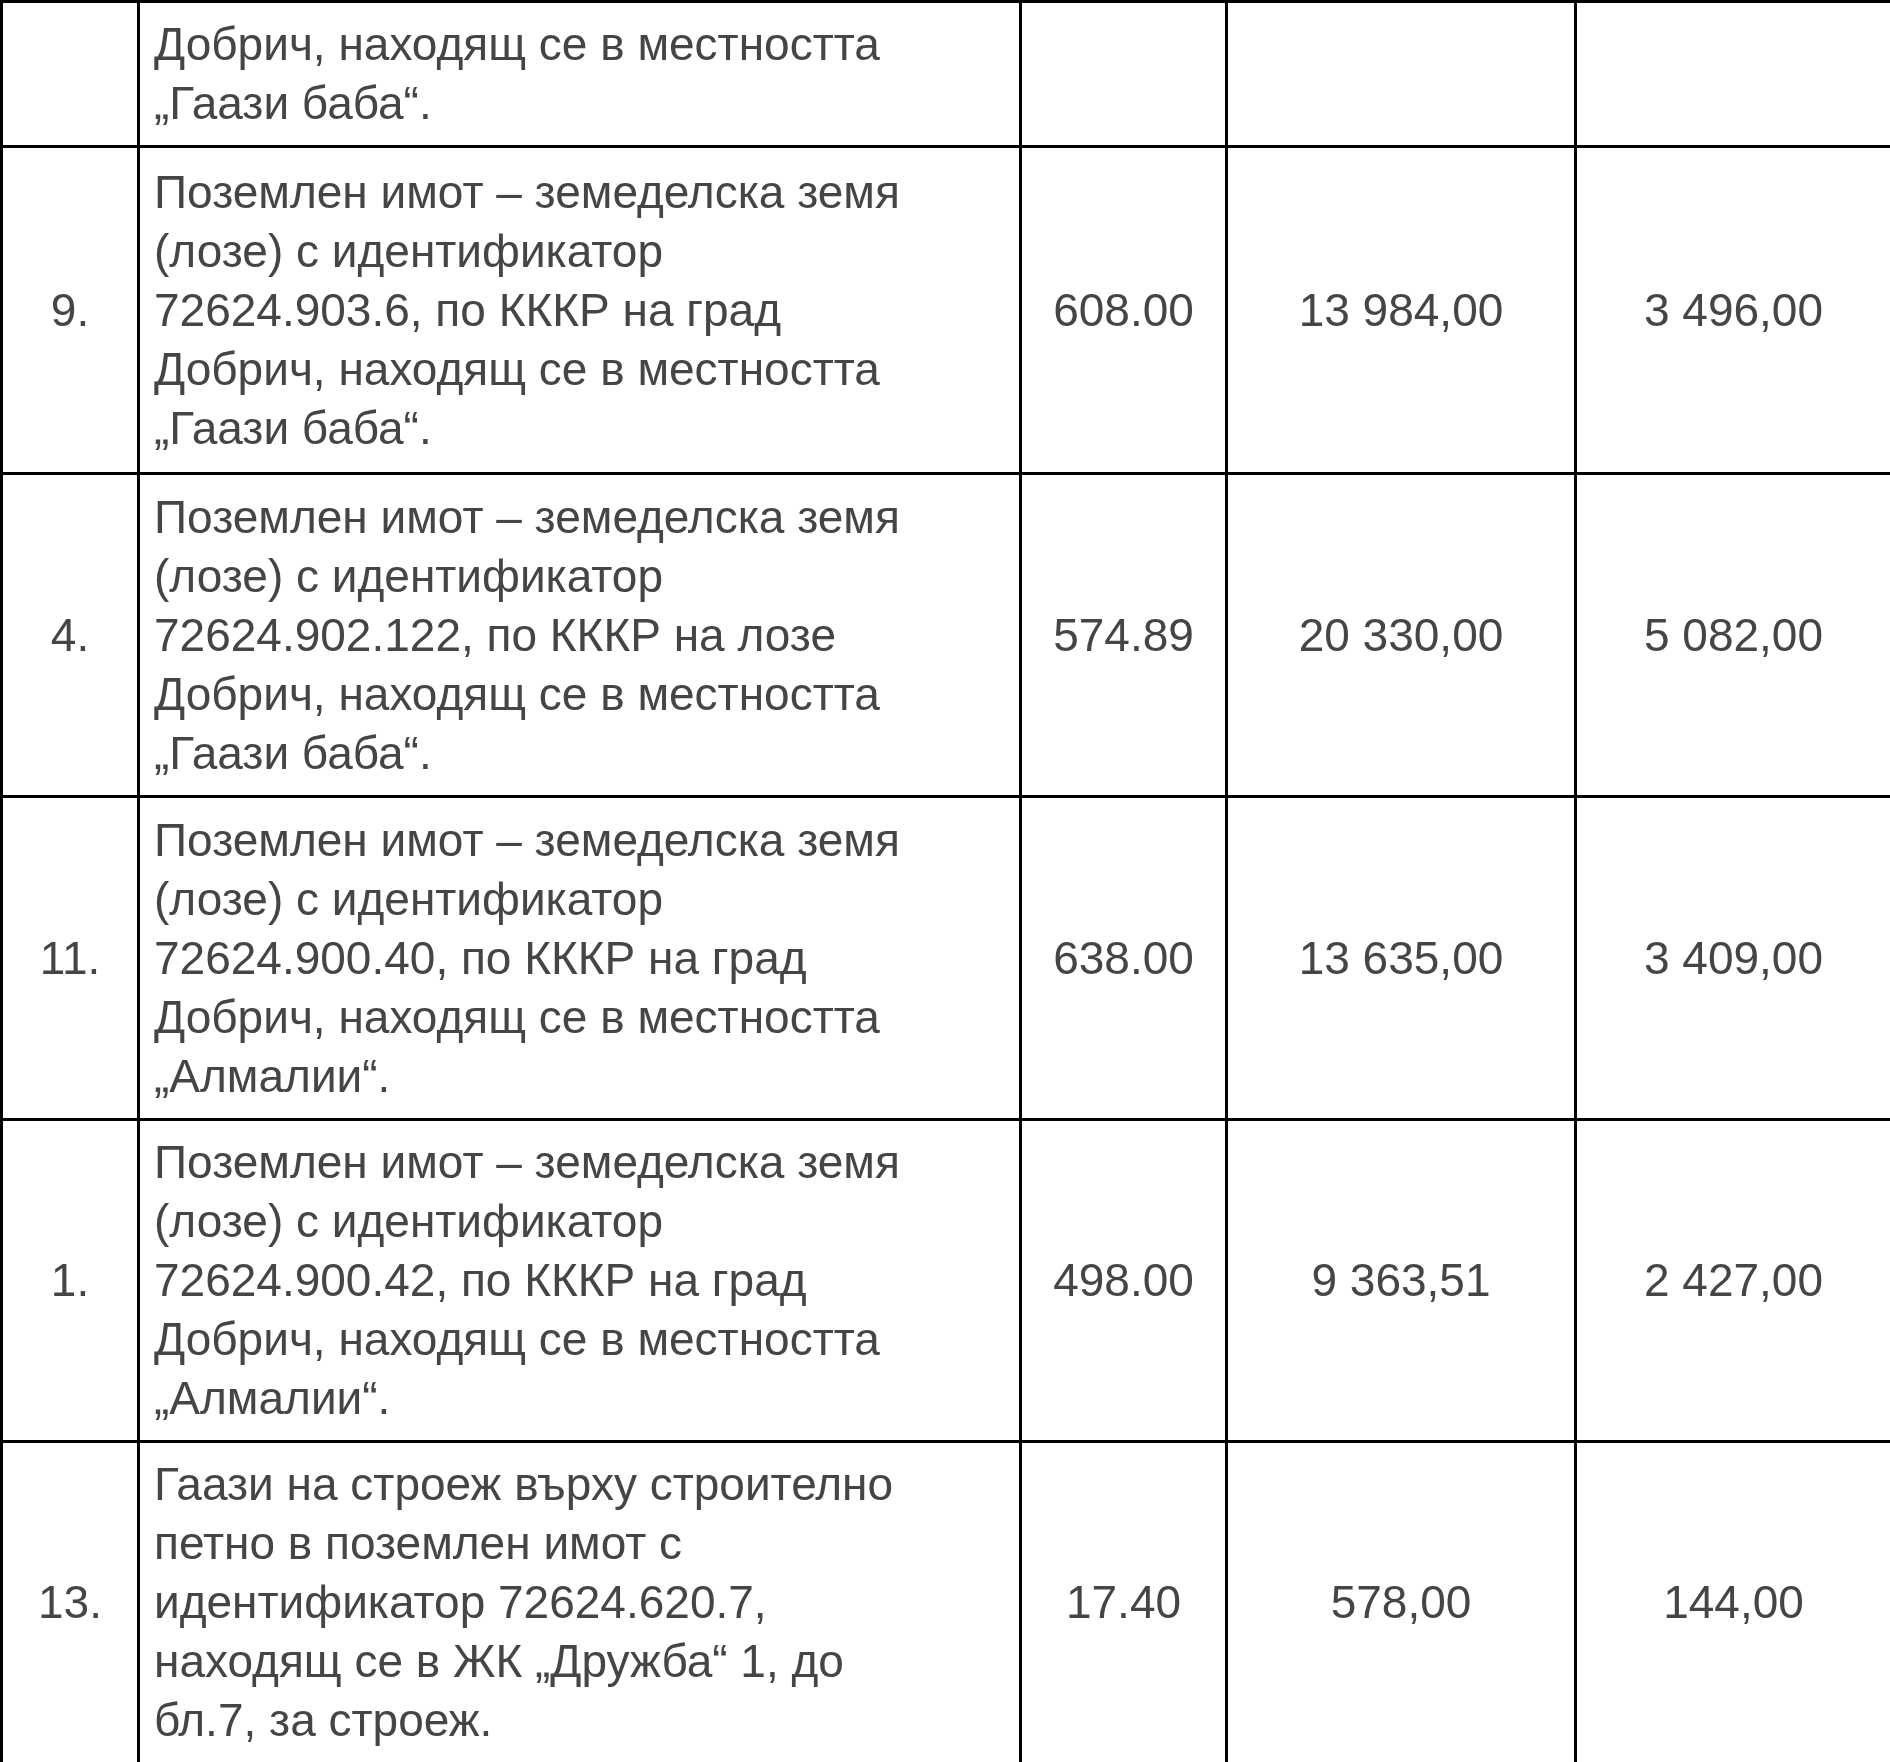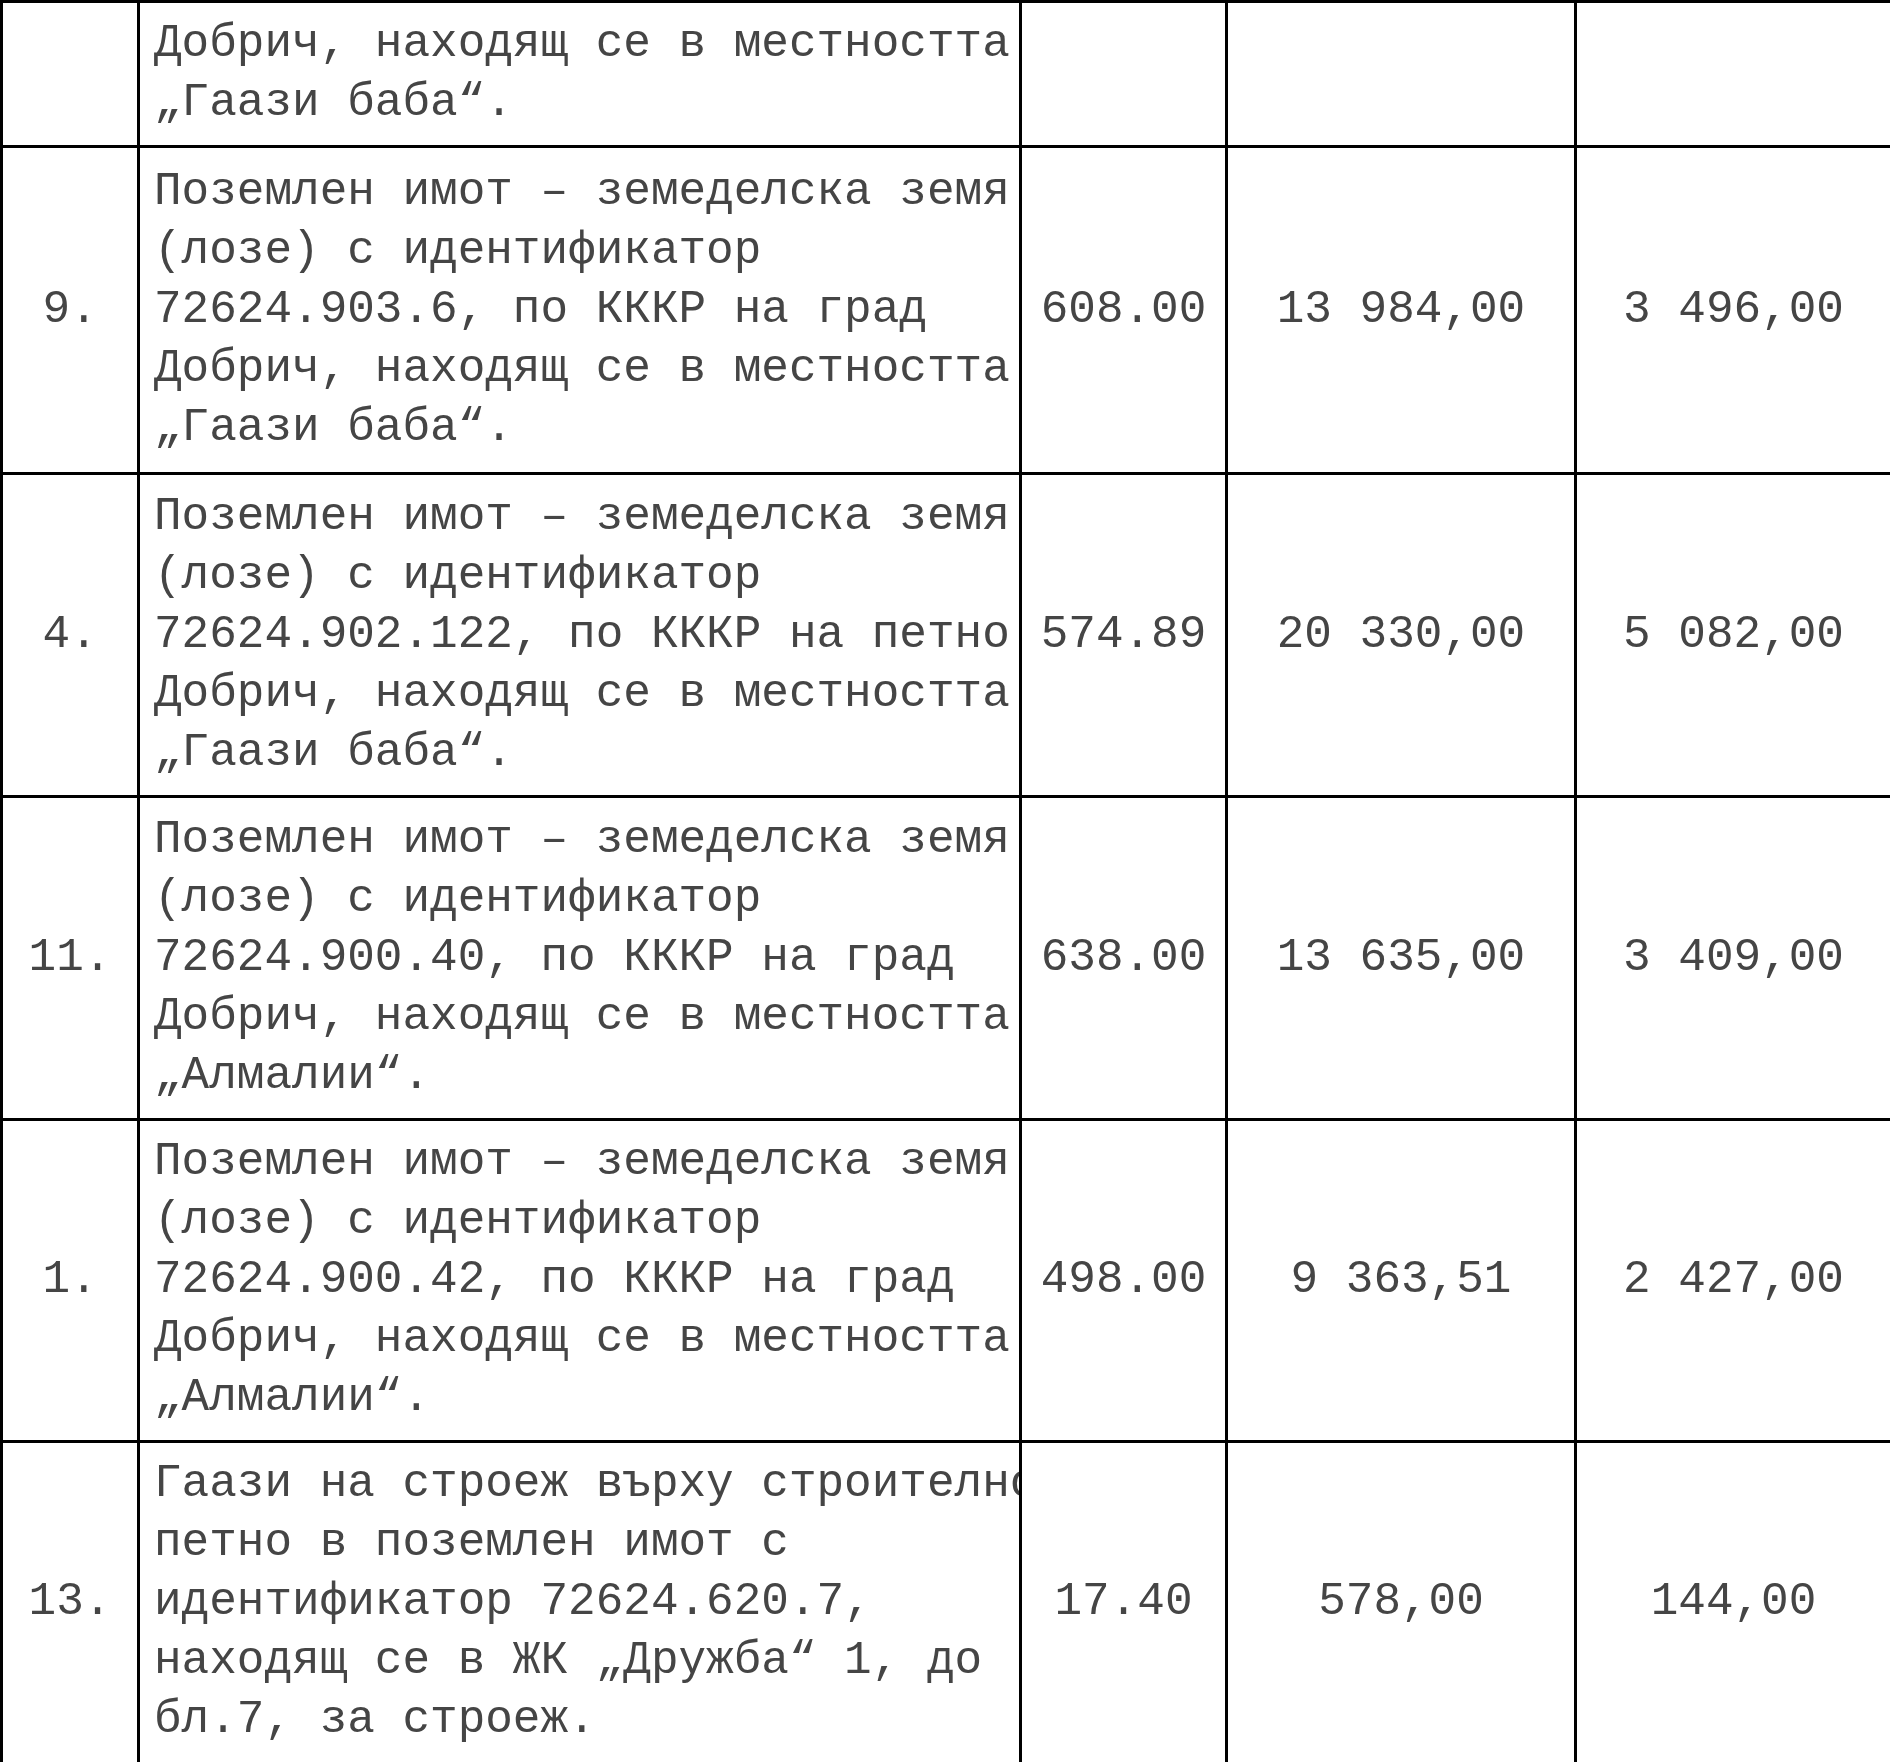--- a/index.html
+++ b/index.html
@@ -6,21 +6,21 @@
     margin: 0;
     padding: 0;
     background: #ffffff;
   }
   #page {
     position: relative;
     width: 1890px;
     height: 1762px;
     overflow: hidden;
     background: #ffffff;
-    font-family: Liberation Mono, monospace;
+    font-family: Liberation Sans, sans-serif;
     color: #454545;
   }
   table.doc-table {
     border-collapse: collapse;
     table-layout: fixed;
     width: 1890px;
     height: 1762px;
   }
   table.doc-table td {
     border: 3px solid #000000;
@@ -90,21 +90,21 @@
       <td class="c-val">608.00</td>
       <td class="c-val">13 984,00</td>
       <td class="c-val">3 496,00</td>
     </tr>
 
     <tr class="r2">
       <td class="c-num">4.</td>
       <td class="c-desc">
         <div class="ln">Поземлен имот – земеделска земя</div>
         <div class="ln">(лозе) с идентификатор</div>
-        <div class="ln">72624.902.122, по КККР на петно</div>
+        <div class="ln">72624.902.122, по КККР на лозе</div>
         <div class="ln">Добрич, находящ се в местността</div>
         <div class="ln">„Гаази баба“.</div>
       </td>
       <td class="c-val">574.89</td>
       <td class="c-val">20 330,00</td>
       <td class="c-val">5 082,00</td>
     </tr>
 
     <tr class="r3">
       <td class="c-num">11.</td>

